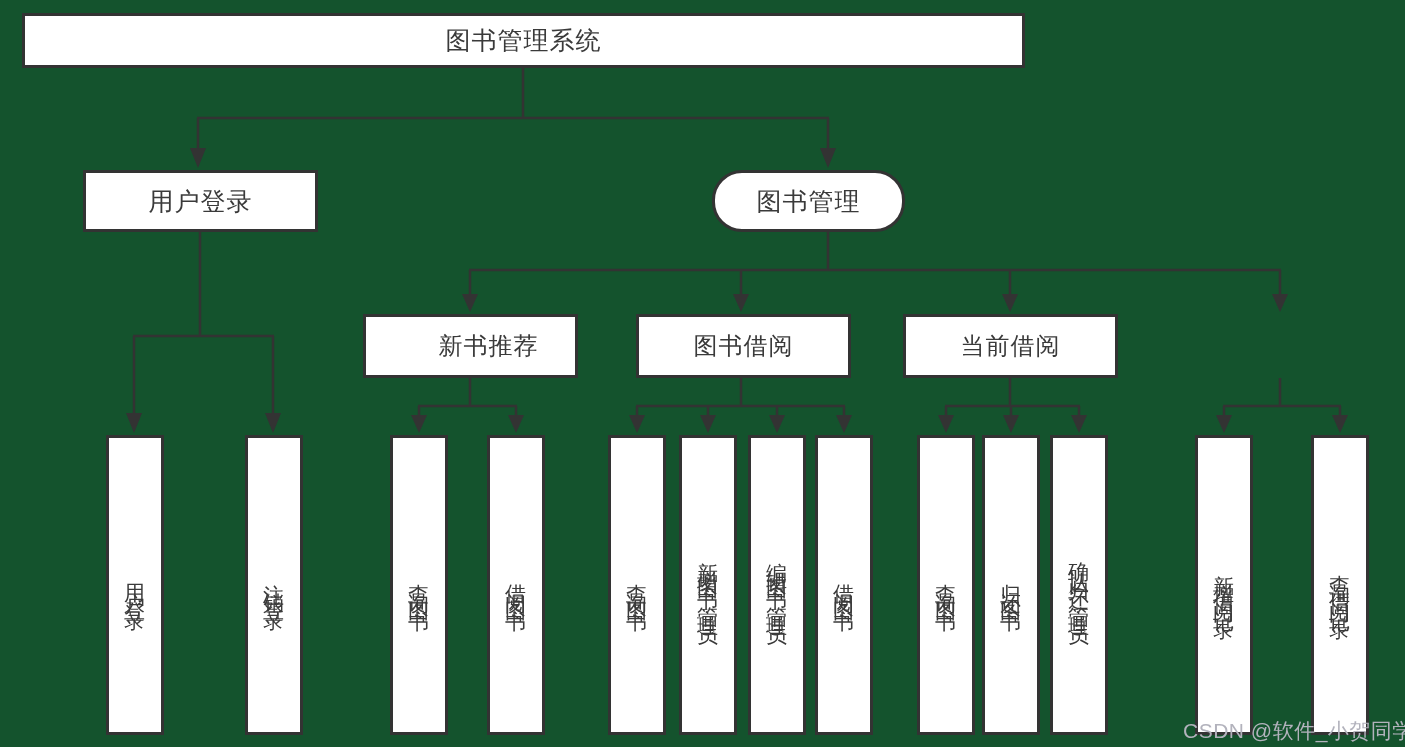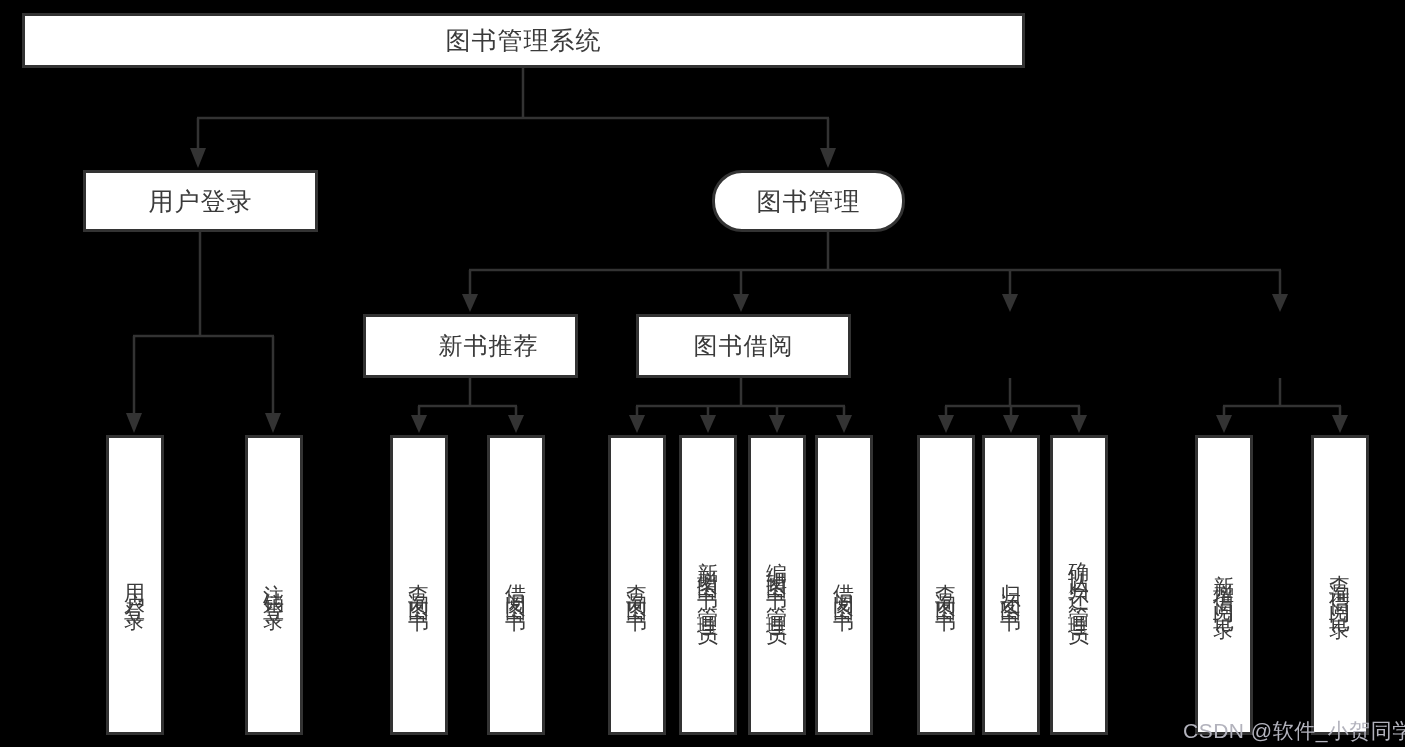--- a/index.html
+++ b/index.html
@@ -5,21 +5,21 @@
   html, body {
     margin: 0;
     padding: 0;
     background: #ffffff;
     font-family: "Liberation Sans", "DejaVu Sans", sans-serif;
   }
   #stage {
     position: relative;
     width: 1405px;
     height: 747px;
-    background: #000000;
+    background: #14532d;
     overflow: hidden;
   }
   #connectors {
     position: absolute;
     left: 0;
     top: 0;
     z-index: 0;
   }
   .hbox {
     position: absolute;
@@ -130,20 +130,21 @@
     </g>
   </svg>
 
   <div class="hbox root-box">图书管理系统</div>
 
   <div class="hbox l2-box l2-left">用户登录</div>
   <div class="hbox l2-box l2-right">图书管理</div>
 
   <div class="hbox l3-box l3-a">新书推荐</div>
   <div class="hbox l3-box l3-b">图书借阅</div>
+  <div class="hbox l3-box l3-c">当前借阅</div>
 
   <div class="vbox v-g1c1">用户登录</div>
   <div class="vbox v-g1c2">注销登录</div>
 
   <div class="vbox v-g2c1">查询图书</div>
   <div class="vbox v-g2c2">借阅图书</div>
 
   <div class="vbox v-g3c1">查询图书</div>
   <div class="vbox v-g3c2">新增图书（管理员）</div>
   <div class="vbox v-g3c3">编辑图书（管理员）</div>

